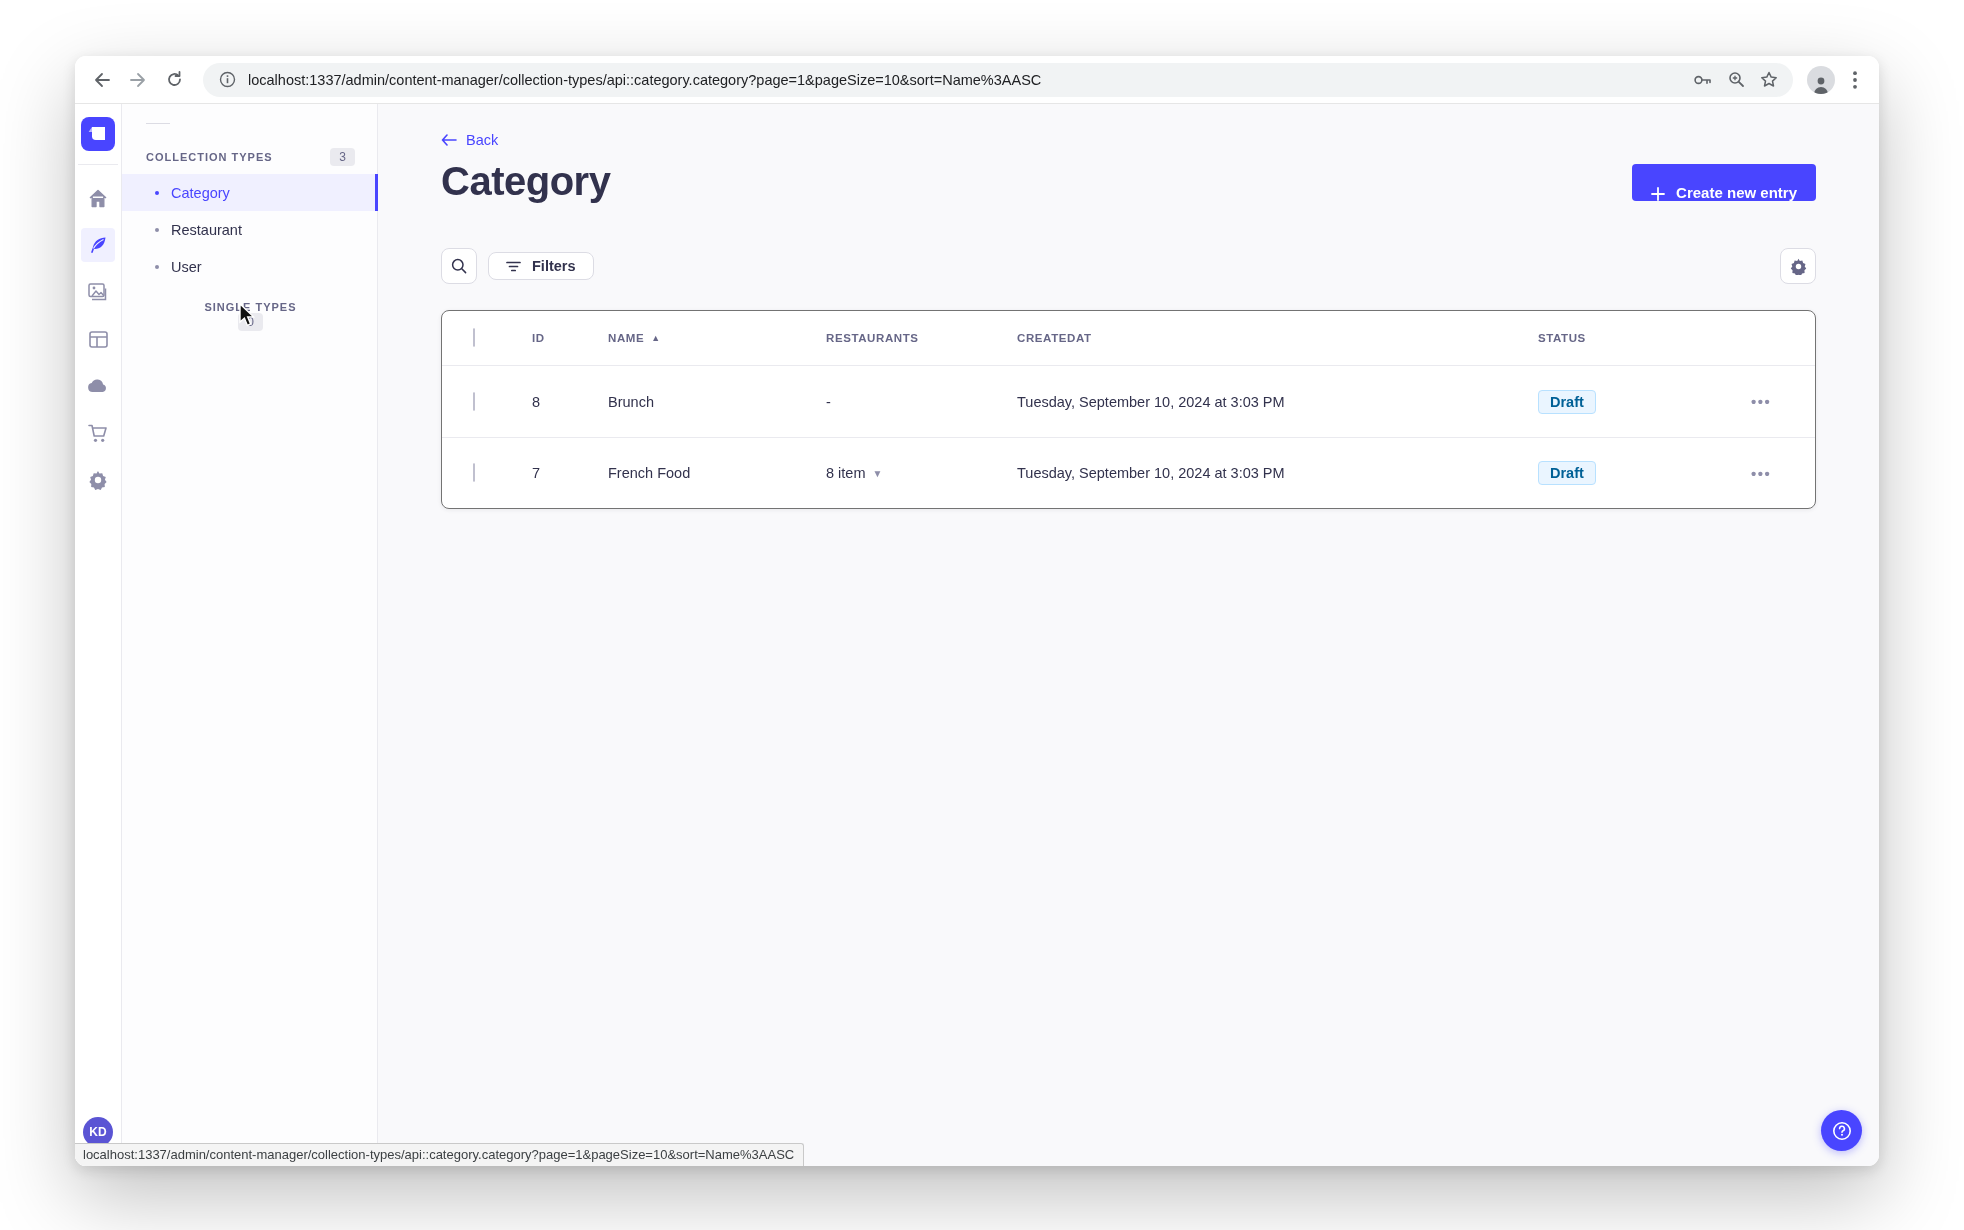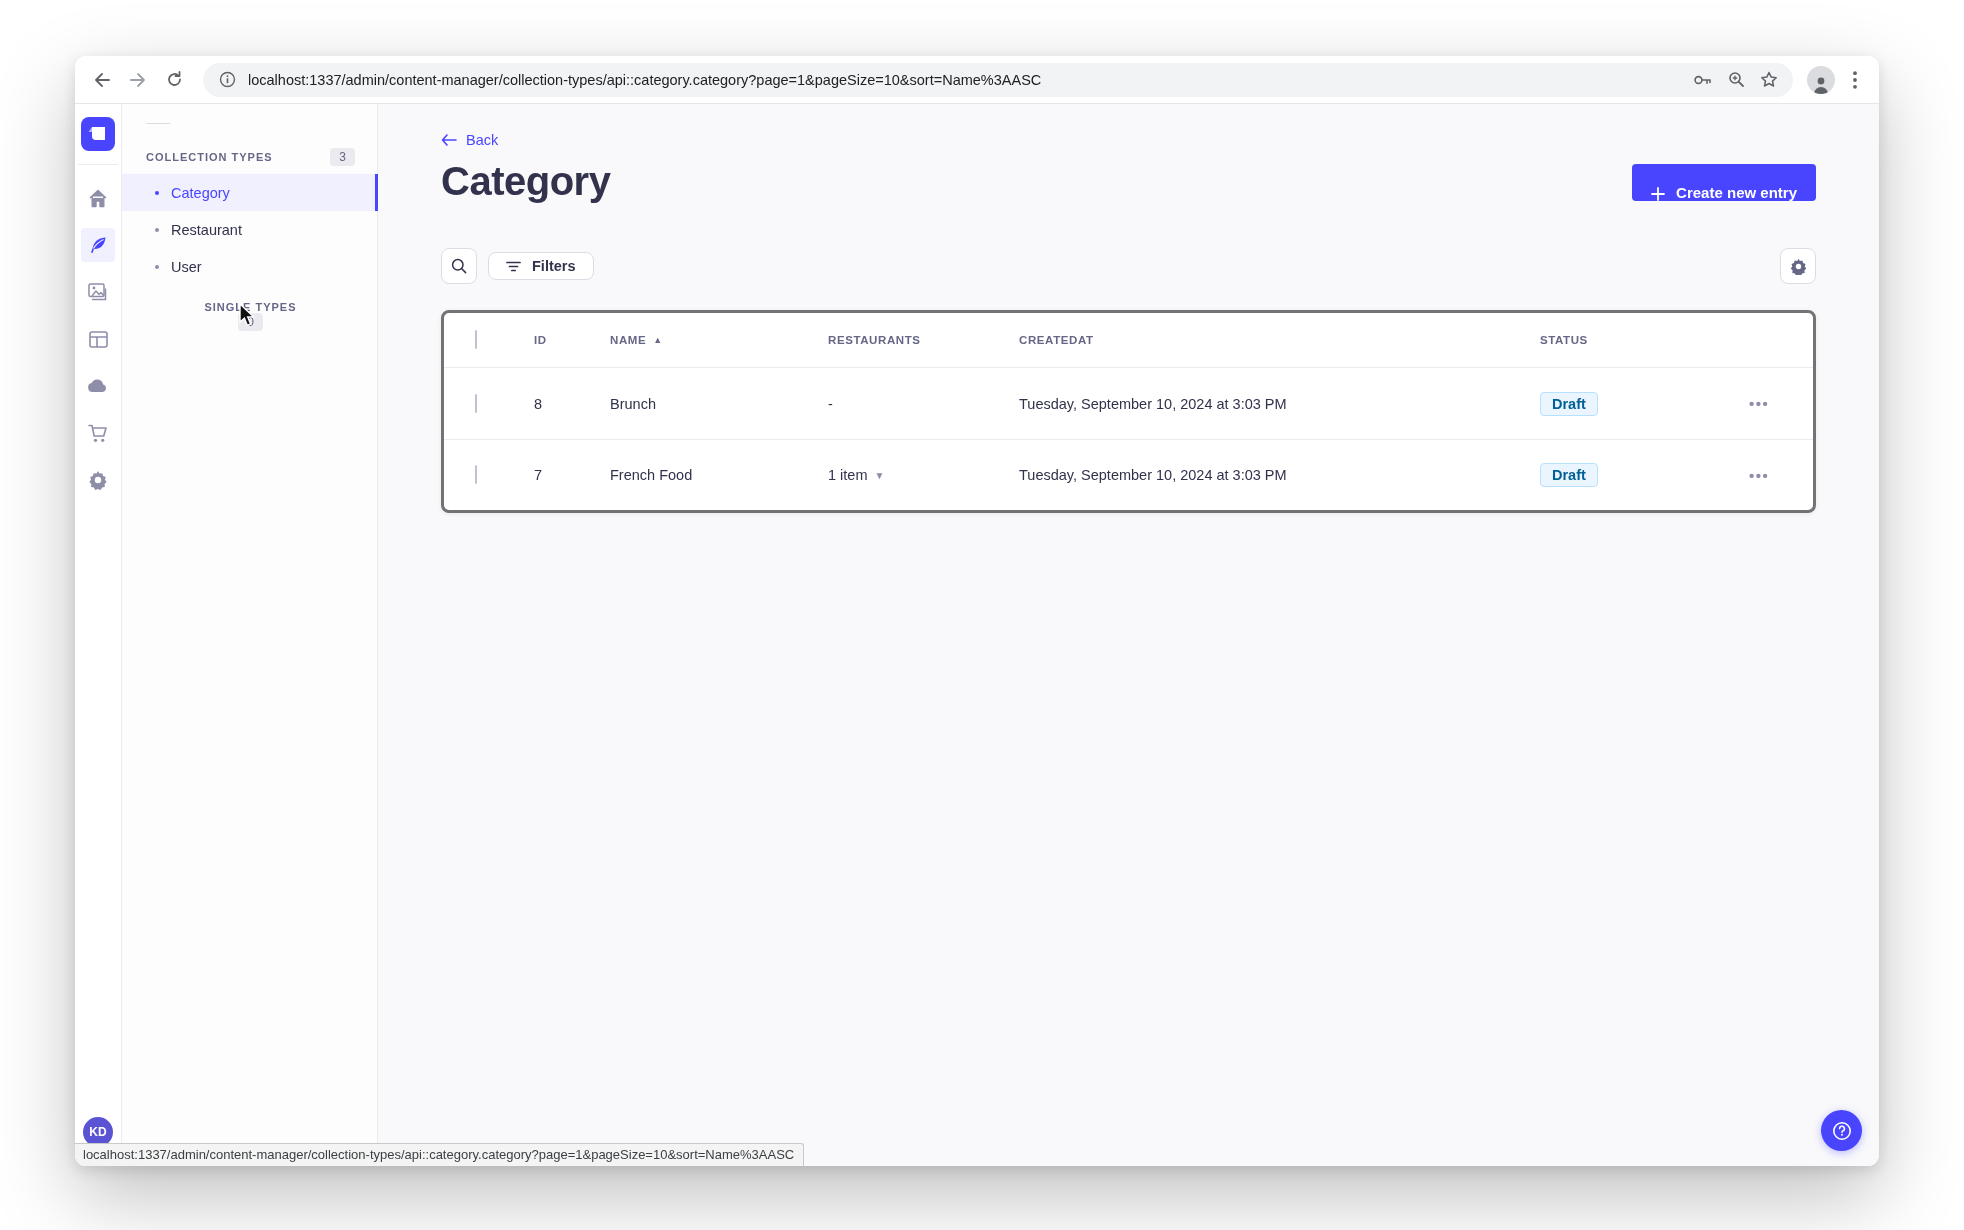--- a/index.html
+++ b/index.html
@@ -71,21 +71,21 @@
   .title-row { display:flex; align-items:flex-start; justify-content:space-between; margin-top:11px; }
   .page-title { font-size:40px; font-weight:bold; color:#32324d; line-height:1; letter-spacing:-.5px; }
   .create-btn { display:flex; align-items:flex-end; gap:11px; background:#4945ff; color:#fff; font-size:15px; font-weight:bold; border:none; border-radius:4px; padding:0 19px; height:37px; cursor:pointer; margin-top:3px; font-family:inherit; }
   .subtitle { margin-top:11px; font-size:15.5px; color:#666687; }
 
   .actions-row { margin-top:47px; display:flex; align-items:center; gap:11px; }
   .icon-btn { width:36px; height:36px; background:#fff; border:1px solid #dcdce4; border-radius:8px; display:flex; align-items:center; justify-content:center; cursor:pointer; }
   .filters-btn { height:28px; background:#fff; border:1px solid #dcdce4; border-radius:8px; display:flex; align-items:center; gap:11px; padding:0 17px; font-size:14.5px; font-weight:bold; color:#32324d; cursor:pointer; font-family:inherit; }
   .actions-spacer { flex:1; }
 
-  .card { margin-top:26px; background:#fff; border:3px solid #737373; border-radius:8px; box-shadow:0 1px 4px rgba(33,33,52,.08); }
+  .card { margin-top:26px; background:#fff; border:1px solid #737373; border-radius:8px; box-shadow:0 1px 4px rgba(33,33,52,.08); }
   .trow { display:grid; grid-template-columns:90px 76px 218px 191px 521px 1fr 70px; align-items:center; }
   .thead { height:55px; border-bottom:1px solid #eaeaef; }
   .th { font-size:11.5px; font-weight:bold; letter-spacing:.6px; color:#666687; display:flex; align-items:center; gap:7px; }
   .tr { height:71px; }
   .tr + .tr { border-top:1px solid #eaeaef; }
   .td { font-size:14.5px; color:#32324d; display:flex; align-items:center; gap:7px; }
   .checkbox { width:21px; height:21px; border:1px solid #c0c0cf; border-radius:4px; background:#fff; margin-left:31px; cursor:pointer; }
   .sort-arrow { font-size:9px; color:#666687; }
   .chevron-sm { font-size:10px; color:#8e8ea9; }
   .status-badge { display:inline-block; background:#eaf5ff; border:1px solid #b8e1ff; color:#006096; font-size:14.5px; font-weight:bold; padding:3px 11px; border-radius:4px; }
@@ -324,21 +324,21 @@
               <span class="status-badge">Draft</span>
             </div>
           <div><button class="row-more">•••</button></div>
         </div>
 
         <div class="trow tr">
           <div><span class="checkbox"></span></div>
           <div class="td">7</div>
           <div class="td">French Food</div>
           <div class="td">
-            <span>1 item</span>
+            <span>8 item</span>
             <span class="chevron-sm">▼</span>
           </div>
           <div class="td">Tuesday, September 10, 2024 at 3:03 PM</div>
           <div class="td">
               <span class="status-badge">Draft</span>
             </div>
           <div><button class="row-more">•••</button></div>
         </div>
       </div>
     </div>

